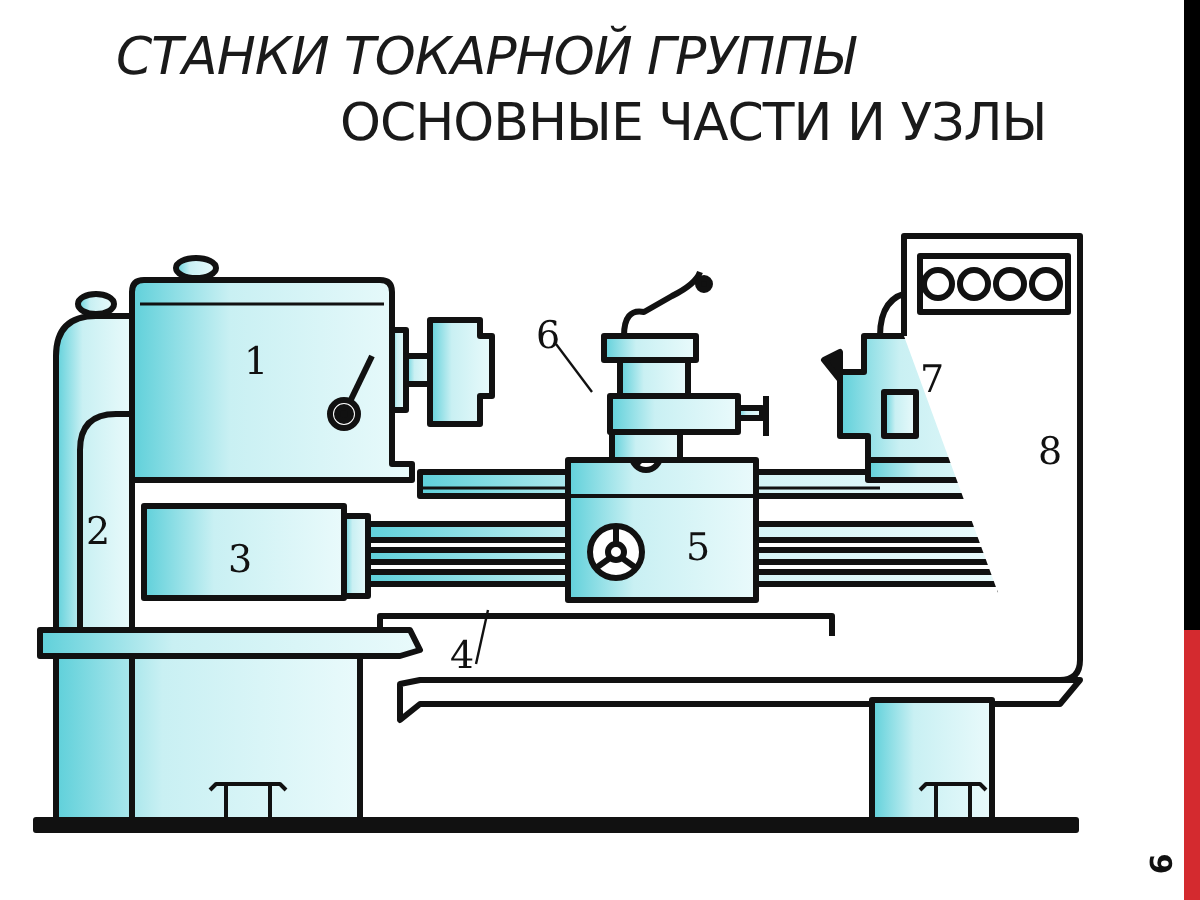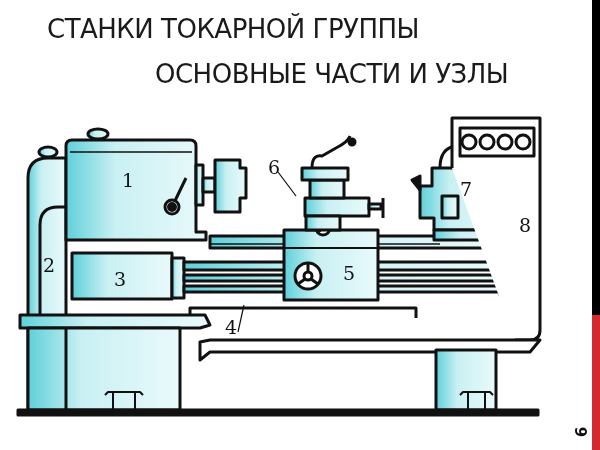--- a/index.html
+++ b/index.html
@@ -6,22 +6,22 @@
     body {
       width: 600px; height: 450px; position: relative; overflow: hidden;
       background: #ffffff;
       font-family: "DejaVu Sans", "Liberation Sans", sans-serif;
     }
     .title {
       position: absolute; left: 0; top: 0; width: 560px;
       color: #1a1a1a; font-size: 26px; line-height: 34px;
       font-family: "DejaVu Sans", sans-serif; letter-spacing: -0.5px;
     }
-    .title .l1 { position: absolute; left: 47px; top: 12px; white-space: nowrap; }
-    .title .l2 { position: absolute; left: 155px; top: 45px; white-space: nowrap; margin-top: 12px; }
+    .title .l1 { position: absolute; left: 58px; top: 12px; white-space: nowrap; font-style: italic; }
+    .title .l2 { position: absolute; left: 170px; top: 45px; white-space: nowrap; }
     .sidebar-black { position: absolute; left: 592px; top: 0; width: 8px; height: 315px; background: #000; }
     .sidebar-red { position: absolute; left: 592px; top: 315px; width: 8px; height: 135px; background: #d42a2f; }
     .slide-num {
       position: absolute; left: 575px; top: 423px; font-size: 15px; font-weight: bold; color: #111;
       transform: rotate(90deg); transform-origin: center; font-family: "DejaVu Sans", sans-serif;
     }
     .diagram { position: absolute; left: 0; top: 100px; }
     .lbl { font-family: "DejaVu Serif", "Liberation Serif", serif; font-size: 19px; fill: #111; }
   </style>
 </head>

